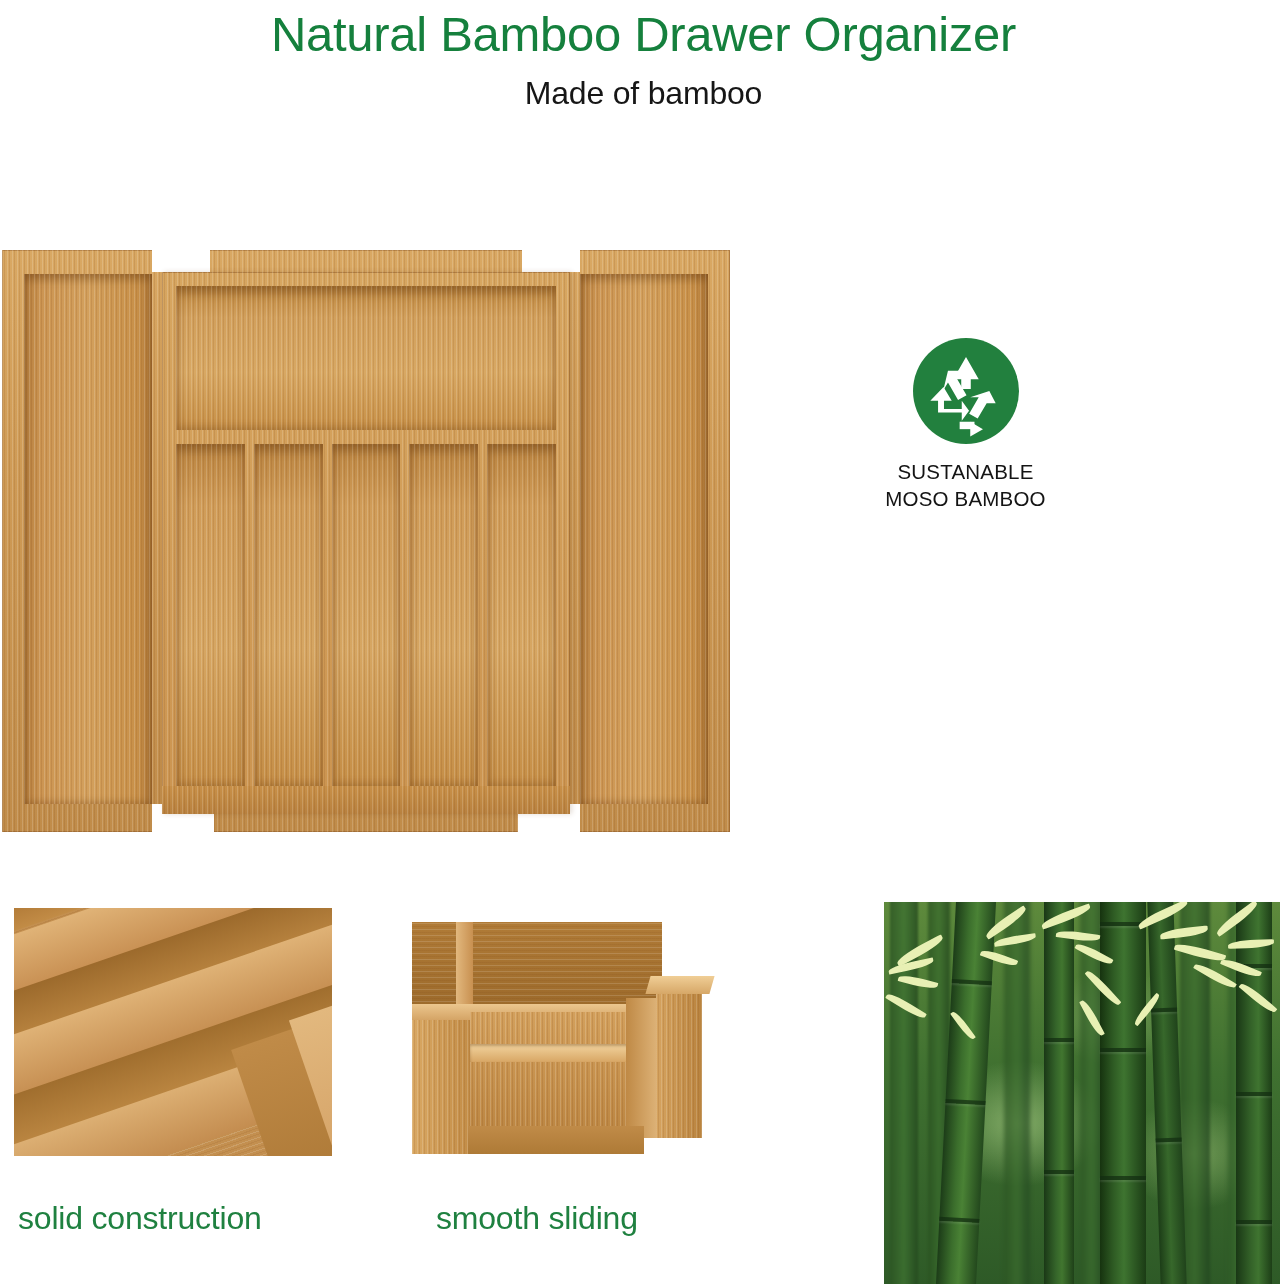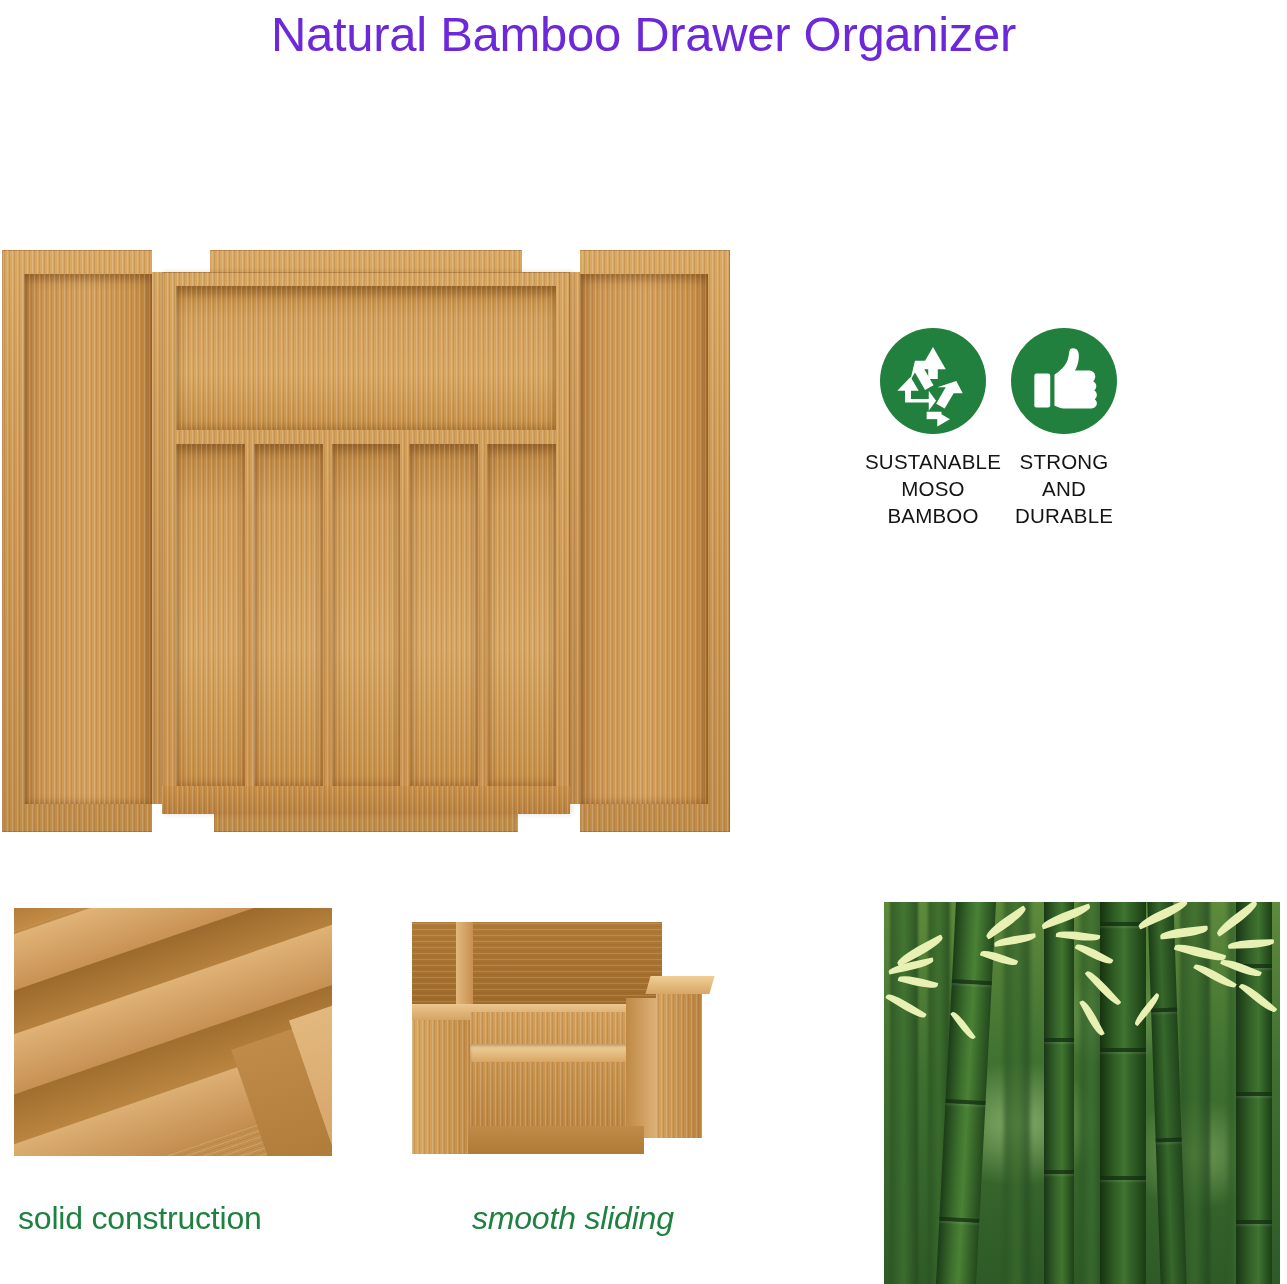--- a/index.html
+++ b/index.html
@@ -8,21 +8,21 @@
     background:#ffffff;
     font-family:"Liberation Sans", sans-serif;
     position:relative;
     overflow:hidden;
   }
 
   
   #header { position:absolute; left:0; top:0; width:1287px; height:175px; text-align:center; }
   #title {
     font-size:49px; line-height:56px; font-weight:400;
-    color:#6d28d9; letter-spacing:-0.3px;
+    color:#15803d; letter-spacing:-0.3px;
     padding-top:6px;
   }
   .subtitle {
     font-size:32px; line-height:42px; font-weight:400;
     color:#161616; letter-spacing:-0.2px;
   }
   #sub1 { padding-top:10px; }
 
   
   #tray-photo {
@@ -100,22 +100,22 @@
     position:relative;
   }
   
   #inner-lip {
     position:absolute; left:0; right:0; bottom:0; height:28px;
     background:linear-gradient(180deg,#C89048 0%,#B8813F 100%);
   }
 
   
   #features {
-    position:absolute; left:865px; top:328px; width:412px; height:420px;
-    display:grid; grid-template-columns:1fr 1fr 1fr 1fr; grid-template-rows:auto auto;
+    position:absolute; left:865px; top:338px; width:412px; height:420px;
+    display:grid; grid-template-columns:1fr 1fr; grid-template-rows:auto auto;
     row-gap:34px; column-gap:10px;
   }
   .feature { text-align:center; }
   .circle {
     width:106px; height:106px; border-radius:50%;
     background:#22803E; margin:0 auto 14px auto;
     position:relative;
   }
   .feature-label {
     font-size:20.5px; line-height:27px; color:#141414;
@@ -128,21 +128,21 @@
     overflow:hidden; background:#ffffff;
   }
   #detail-1 { left:14px; }
   #detail-2 { left:404px; }
 
   .caption {
     position:absolute; top:1200px;
     font-size:32px; color:#1F8140; letter-spacing:-0.2px;
   }
   #caption-1 { left:18px; }
-  #caption-2 { left:472px;font-style:italic; }
+  #caption-2 { left:436px; }
 
   
   #d1-bg { position:absolute; inset:-40px; background:#C38F4F; transform:rotate(-19deg); }
   .d1-band {
     position:absolute; left:-70px; width:460px; height:38px;
     transform:rotate(-19deg); transform-origin:left center;
   }
 
   
   #d2-wrap { position:absolute; inset:0; background:#ffffff; }
@@ -170,20 +170,21 @@
     position:absolute;
     background:#E8F0B4;
     border-radius:60% 6% 60% 6%;
   }
 </style>
 </head>
 <body>
 
 <div id="header">
   <div id="title">Natural Bamboo Drawer Organizer</div>
+  <div class="subtitle" id="sub1">Made of bamboo</div>
 </div>
 
 <div id="tray-photo">
   <div id="outer-frame">
     <div class="grain"></div>
 
     <div class="side-well" id="well-left">
       <div class="grain"></div>
     </div>
     <div class="side-well" id="well-right">
@@ -239,36 +240,20 @@
           <path d="M24 56 L33 71 L24.5 71 L24.5 80 L44 80 L44 71 L52 82 L44 93 L44 84 L18 84 L18 71 L9.5 71 Z" transform="translate(3,-7) scale(0.86) translate(6,6)"></path>
           <path d="M58 79 L44 79 L44 86 L58 86 Z"></path>
           <path d="M66 86 L54 93 L54 79 Z"></path>
         </g>
       </svg>
     </div>
     <div class="feature-label">SUSTANABLE
 MOSO BAMBOO</div>
   </div>
 
-  <div class="feature">
-    <div class="circle">
-      <svg viewBox="0 0 100 100" width="106" height="106" aria-hidden="true">
-        <g fill="#ffffff">
-          <rect x="22" y="43" width="15" height="32" rx="2"></rect>
-          <path d="M41 44 C41 44 51 38 53.5 30 C55.5 23.5 54 19 58.5 19 C63.5 19 65 24 63.5 31.5
-                   C62.6 36 60.5 40 60.5 40 L73 40 C77 40 79.5 42.5 79.5 45.5 C79.5 48.5 77.5 50.5 77.5 50.5
-                   C79.5 51.3 80.5 53 80.5 55 C80.5 57.5 78.5 59 78.5 59 C80.3 59.9 81 61.5 81 63.3
-                   C81 65.8 79 67.3 79 67.3 C80.4 68.3 81 69.8 81 71.3 C81 74 78.5 76 75 76 L52 76
-                   C46 76 41 73 41 73 Z"></path>
-        </g>
-      </svg>
-    </div>
-    <div class="feature-label">STRONG AND
-DURABLE</div>
-  </div>
 
 
 
 </div>
 
 <div class="detail-photo" id="detail-1">
   <div id="d1-bg">
     <div class="grain-h"></div>
   </div>
   <div class="d1-band" style="top:8px;  background:linear-gradient(180deg,#A8702F,#C28C46);"></div>

